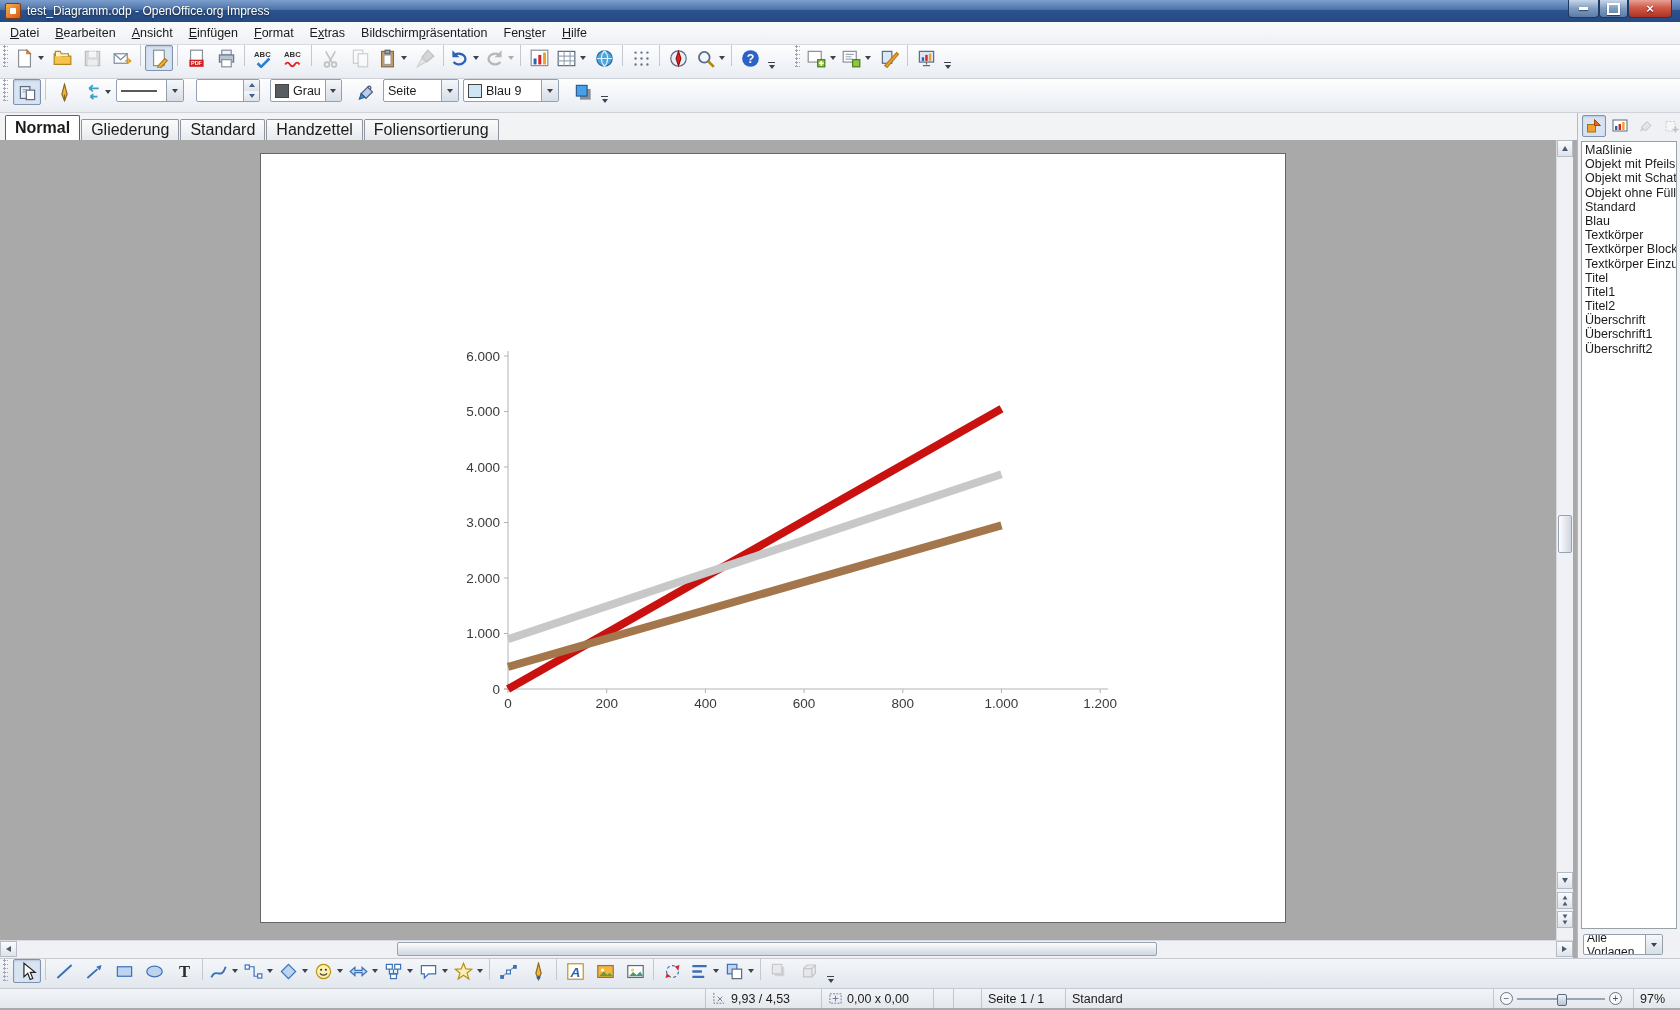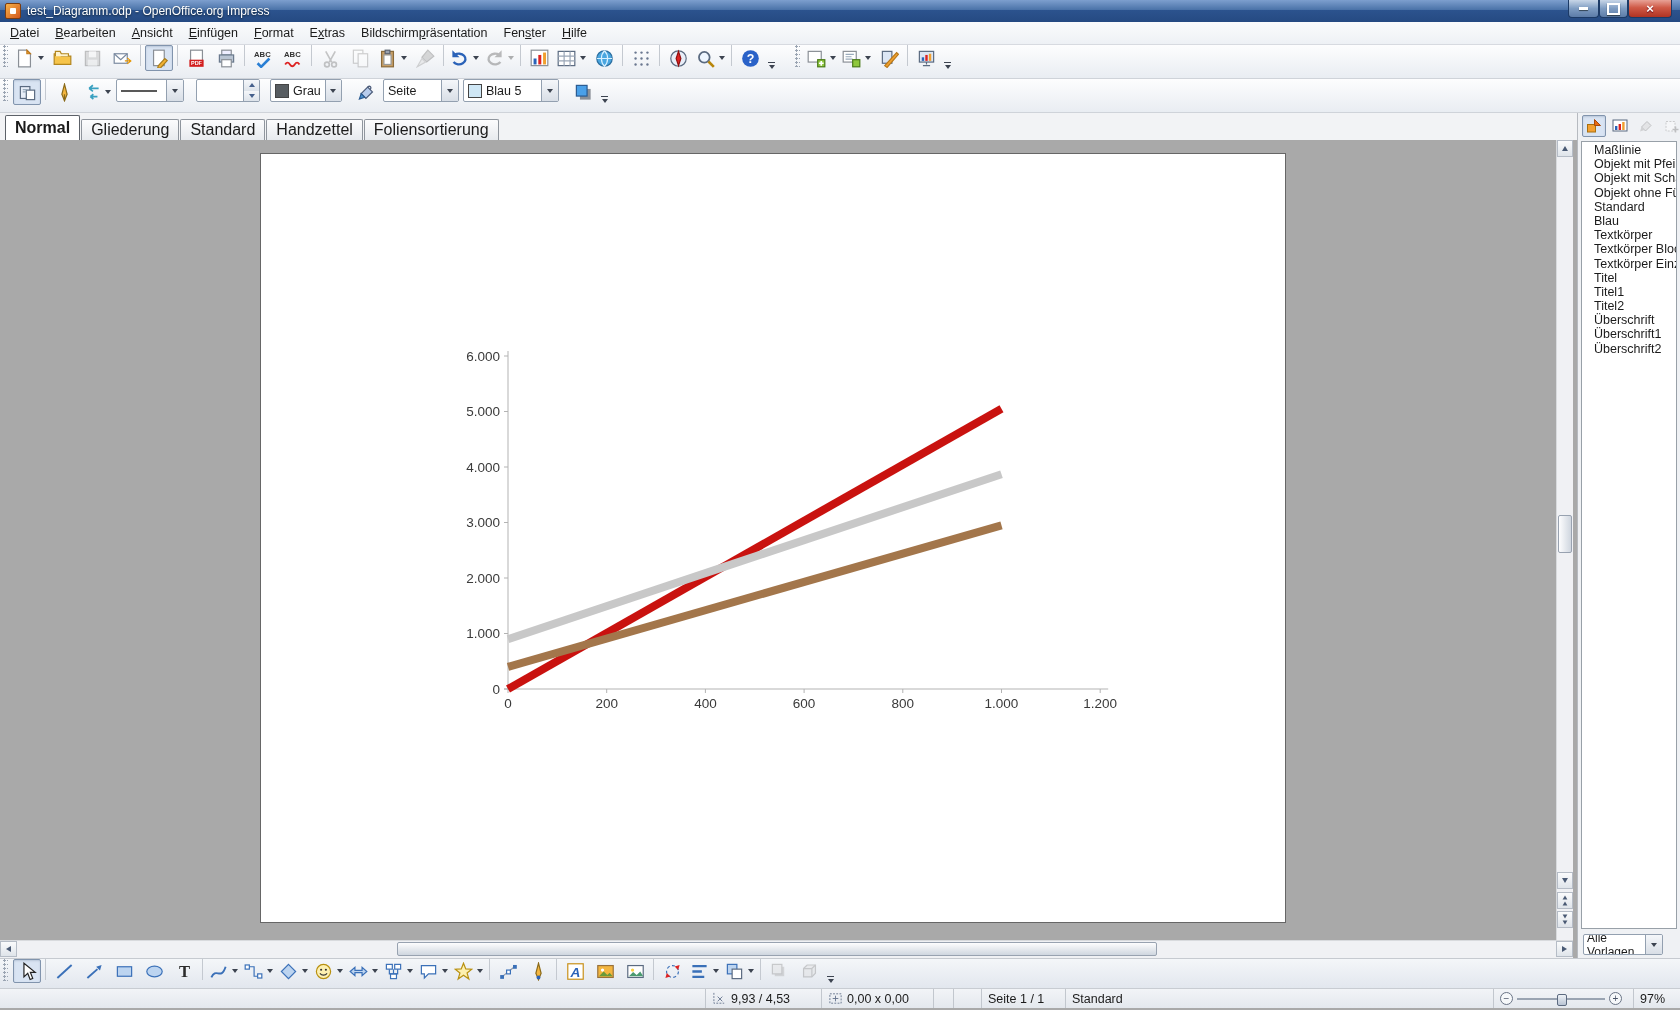--- a/index.html
+++ b/index.html
@@ -91,21 +91,21 @@
   .dblchev{display:flex;flex-direction:column;gap:1px;align-items:center;}
   .dblchev .chev{transform:scale(.8);}
   
   #stylespanel{position:absolute;left:1577px;top:113px;width:103px;height:845px;background:#eff1f4;
     border-left:1px solid #b6bac0;box-sizing:border-box;}
   #styles-toolbar{height:26px;display:flex;align-items:center;padding-left:3px;}
   #styles-toolbar .tbtn{height:20px;min-width:20px;}
   #styles-toolbar .ticon{width:16px;height:16px;}
   #styles-list{position:absolute;left:3px;top:28px;width:96px;height:788px;background:#fff;
     border:1px solid #98a0a8;box-sizing:border-box;overflow:hidden;padding-top:1px;}
-  .style-item{height:14.2px;line-height:14.2px;padding-left:12px;white-space:nowrap;overflow:hidden;font-size:12.5px;}
+  .style-item{height:14.2px;line-height:14.2px;padding-left:3px;white-space:nowrap;overflow:hidden;font-size:12.5px;}
   #styles-filter{position:absolute;left:3px;top:821px;width:96px;}
   #styles-filter .combo{width:80px;box-sizing:border-box;display:flex;}
   #styles-filter .field{flex:1;padding:0 3px;font-size:12px;}
   
   #statusbar{position:absolute;left:0;top:988px;width:1680px;height:20px;
     background:linear-gradient(180deg,#f2f4f7,#e4e8ee);border-top:1px solid #c8ccd2;
     display:flex;align-items:center;font-size:12.5px;box-sizing:border-box;}
   .scell{height:100%;display:flex;align-items:center;padding:0 6px;border-right:1px solid #c2c7ce;box-sizing:border-box;white-space:nowrap;}
   .scell .ticon{width:15px;height:15px;margin-right:4px;}
   #zoomslider{display:flex;align-items:center;gap:4px;}
@@ -482,21 +482,21 @@
       </span>
     <span class="combo" style="width:74px">
       <span class="field" style="flex:1">Seite</span>
       <span class="cbtn">
           <span class="dd" style="margin:0"></span>
         </span>
     </span>
     <span class="combo" style="width:94px">
       <span class="field" style="flex:1">
         <span class="swatch" style="background: rgb(207, 231, 245);"></span>
-        <span>Blau 5</span>
+        <span>Blau 9</span>
       </span>
       <span class="cbtn">
           <span class="dd" style="margin:0"></span>
         </span>
     </span>
     <span class="tbtn" style="margin-left:8px">
         <span class="ticon">
           <svg viewBox="0 0 16 16" xmlns="http://www.w3.org/2000/svg">
             <rect x="5" y="5" width="9" height="9" fill="#8a8f96"></rect>
             <rect x="2" y="2" width="9" height="9" fill="#4aa0e8" stroke="#2a5a90"></rect>

